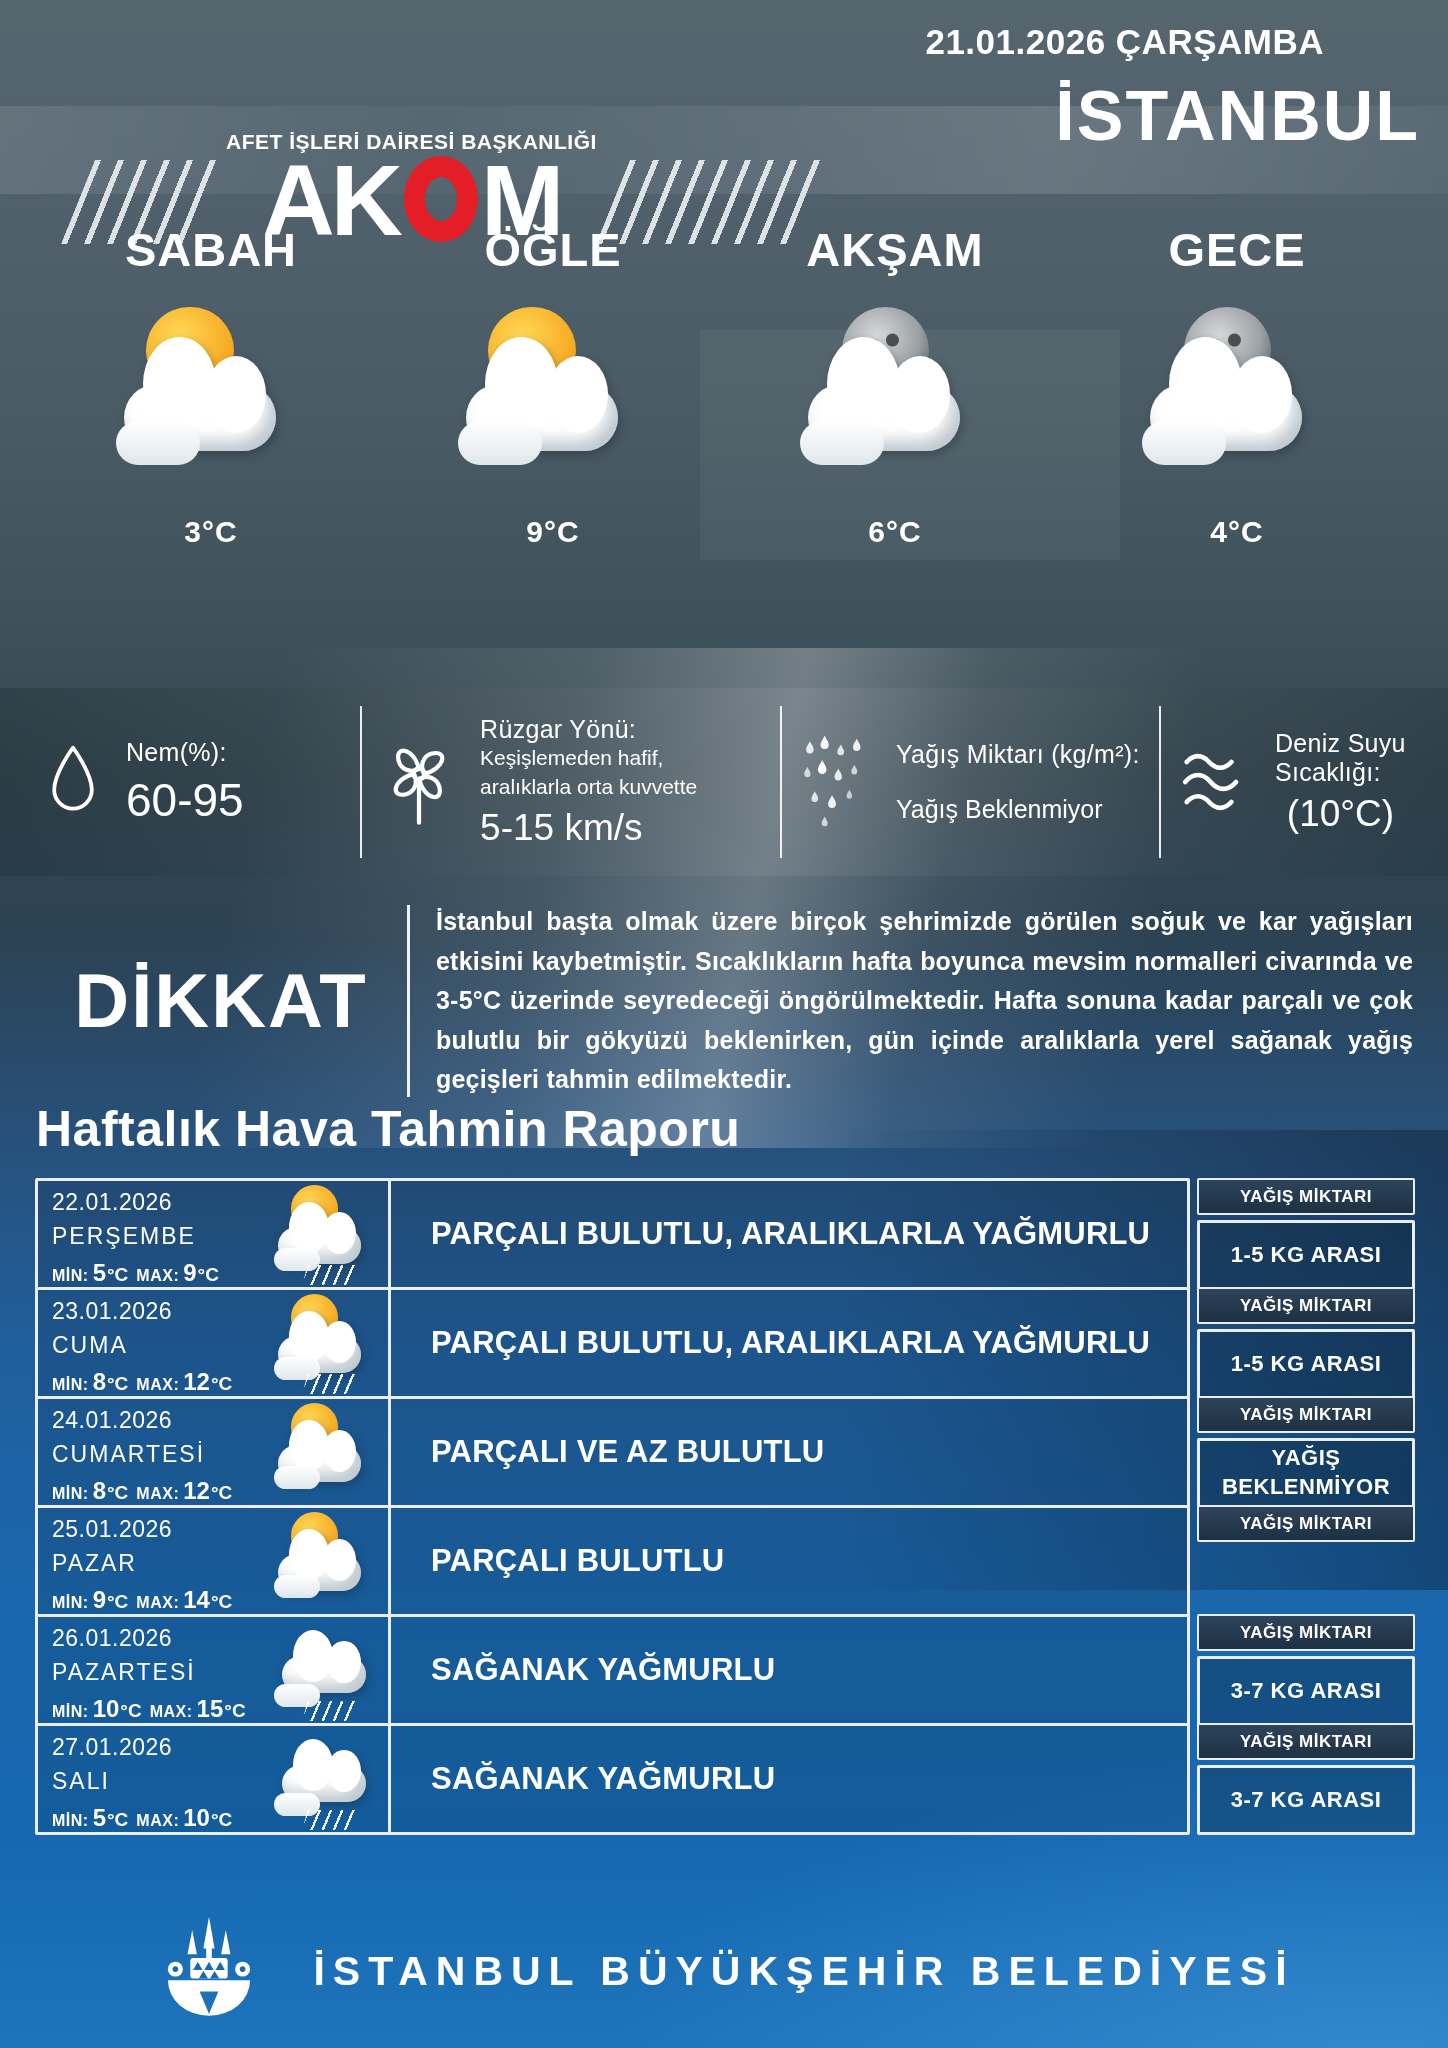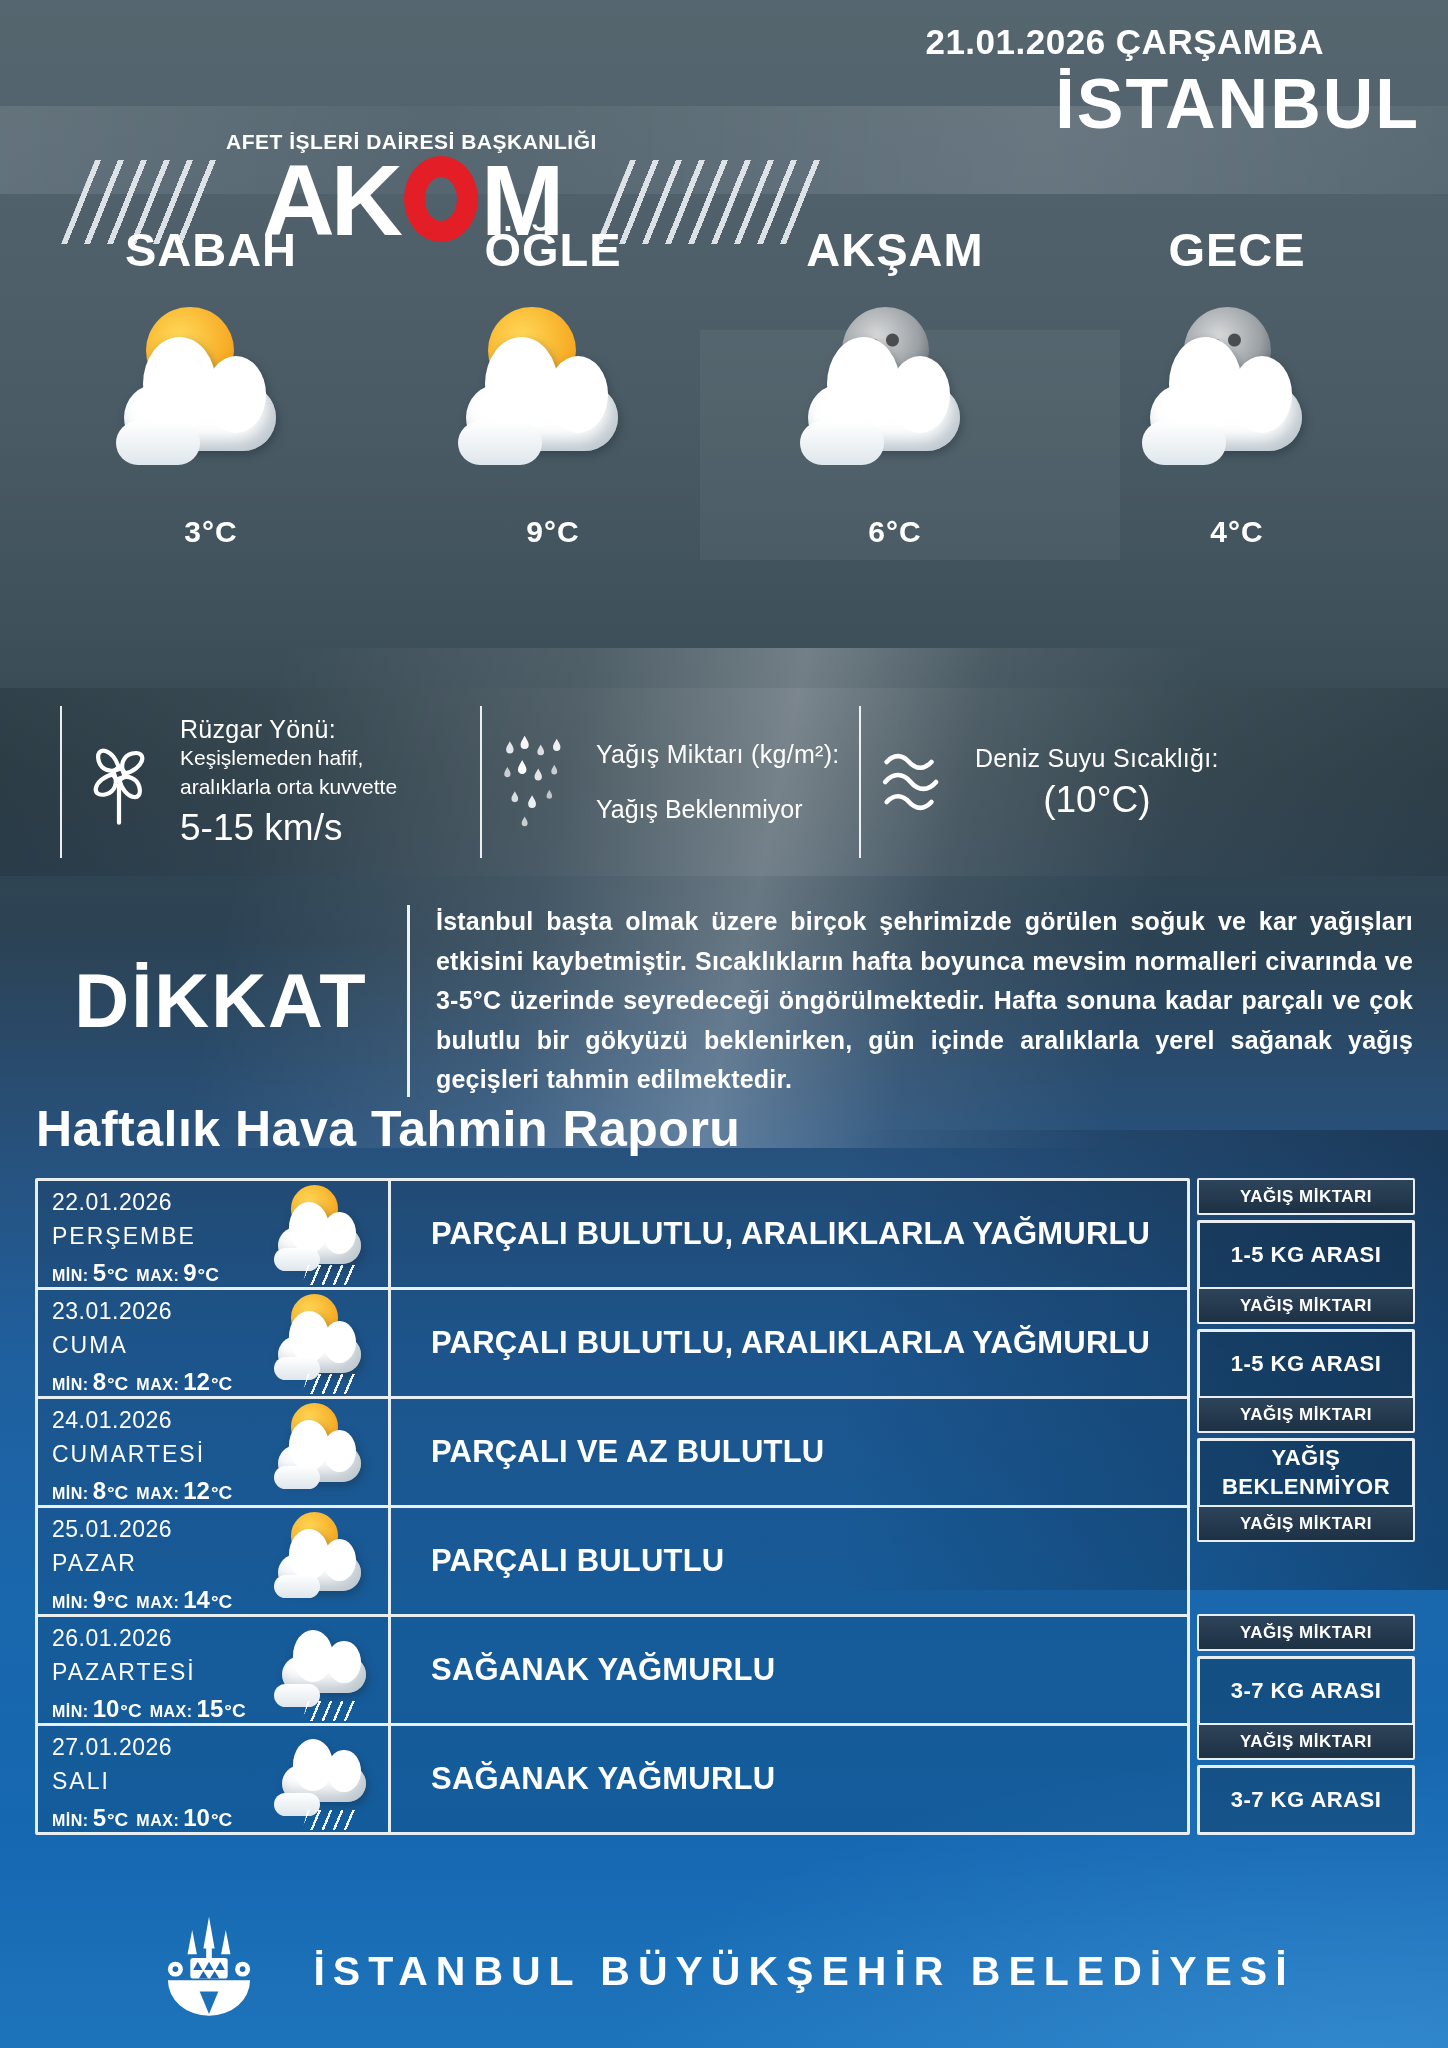--- a/index.html
+++ b/index.html
@@ -19,21 +19,21 @@
     background:linear-gradient(102deg, rgba(255,255,255,0) 18%, rgba(255,255,255,.10) 38%,
       rgba(255,255,255,.28) 52%, rgba(255,255,255,.08) 64%, rgba(255,255,255,0) 78%); }
   .shade-right { position:absolute; top:1130px; height:460px; right:0; width:42%;
     background:linear-gradient(90deg, rgba(5,15,28,0) 0%, rgba(8,20,35,.38) 100%); }
   .glow-br { position:absolute; bottom:0; right:0; width:65%; height:340px;
     background:radial-gradient(ellipse at 92% 105%, rgba(90,175,240,.35), rgba(90,175,240,0) 62%); }
 
   
   .top-right { position:absolute; top:22px; right:28px; text-align:right; }
   .date-line { font-size:35px; font-weight:800; letter-spacing:.5px; margin-right:96px; }
-  .city-line { font-size:70px; font-weight:800; letter-spacing:2px; margin-top:2px; }
+  .city-line { font-size:70px; font-weight:800; letter-spacing:2px; margin-top:14px; }
 
   .logo-area { position:absolute; top:82px; left:78px; display:flex; align-items:flex-end; }
   .stripes { height:84px; transform:skewX(-22deg); opacity:.92;
     background:repeating-linear-gradient(90deg, #e8edf0 0 6px, transparent 6px 23px); }
   .stripes.left { width:132px; margin-right:16px; }
   .stripes.right { width:198px; margin-left:16px; }
   .logo-core { text-align:center; }
   .agency { font-size:21px; font-weight:700; letter-spacing:.5px; white-space:nowrap; margin-bottom:2px;margin-top:48px; }
   .akom { display:flex; align-items:center; justify-content:center; font-size:100px; font-weight:900;
     line-height:.82; letter-spacing:-4px; }
@@ -188,20 +188,29 @@
       <span class="wicon big" data-icon="moon-cloud">
         <i class="moon"></i>
           <i class="cloud"></i>
           <i class="cloud2"></i>
       </span>
       <div class="p-temp">4°C</div>
     </div>
   </div>
 
   <div class="metrics">
+    <div class="metric m1">
+      <svg class="micon" width="62" height="82" viewBox="0 0 56 70">
+        <path d="M28 4 C28 4 11 27 11 42 a17 17 0 0 0 34 0 C45 27 28 4 28 4 Z" fill="none" stroke="#fff" stroke-width="3.4" stroke-linejoin="round"></path>
+      </svg>
+      <div class="mtext">
+        <div class="mlabel">Nem(%):</div>
+        <div class="mvalue xl">60-95</div>
+      </div>
+    </div>
     <div class="vline"></div>
     <div class="metric m2">
       <svg class="micon" width="78" height="96" viewBox="0 0 48 58">
         <g fill="none" stroke="#fff" stroke-width="2.6" stroke-linejoin="round" stroke-linecap="round">
           <path d="M24 21 C21 8 9 6 11.5 16 C13 21.5 18.5 23.5 24 21 Z"></path>
           <g transform="rotate(90 24 24)">
               <path d="M24 21 C21 8 9 6 11.5 16 C13 21.5 18.5 23.5 24 21 Z"></path>
             </g>
           <g transform="rotate(180 24 24)">
               <path d="M24 21 C21 8 9 6 11.5 16 C13 21.5 18.5 23.5 24 21 Z"></path>

